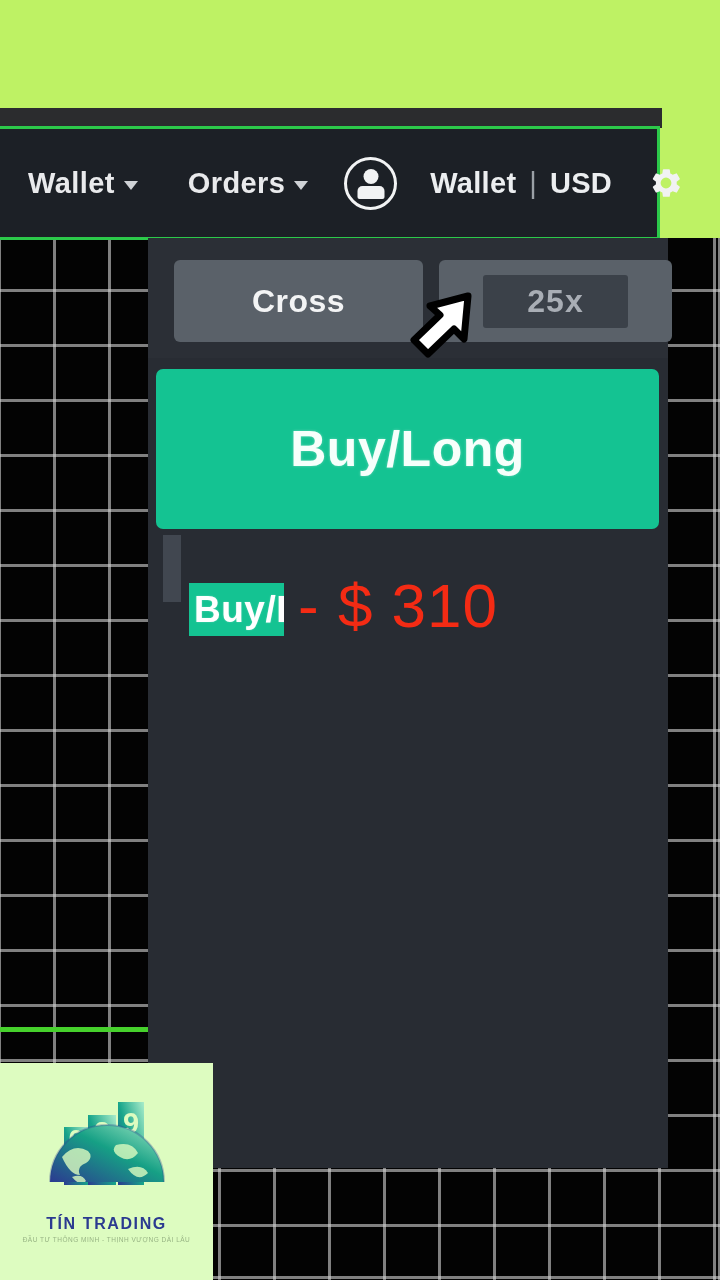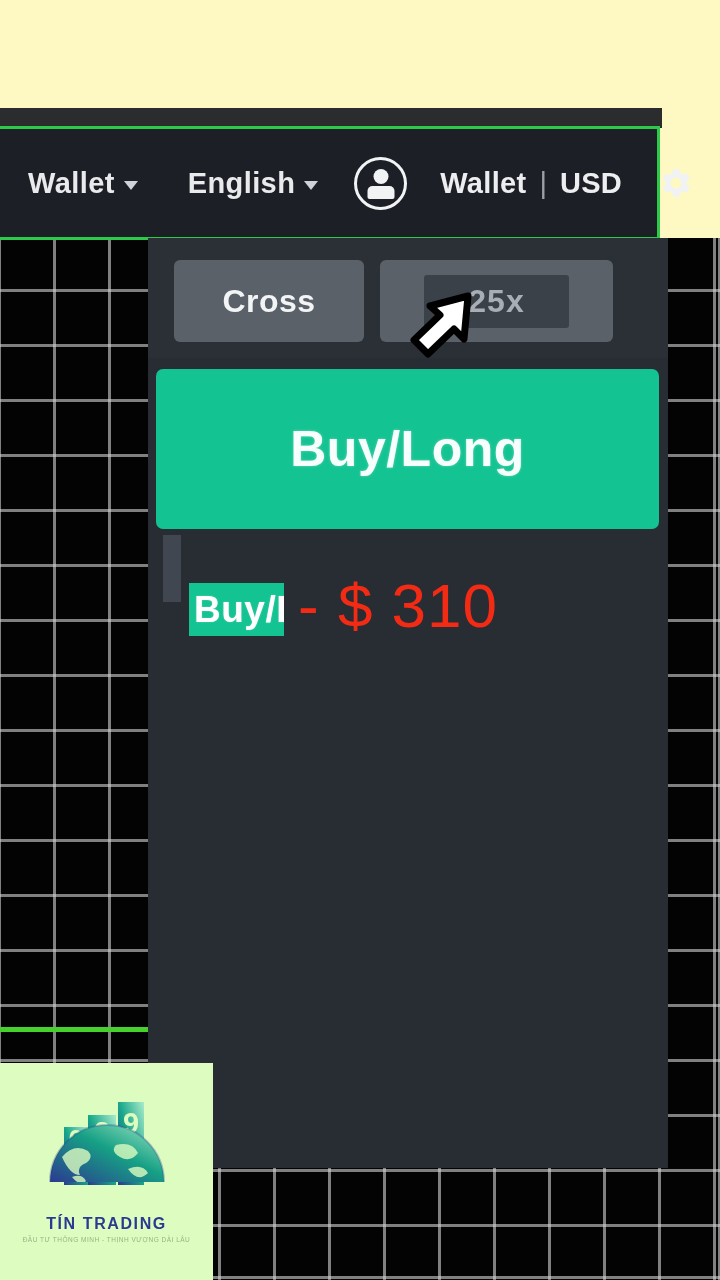--- a/index.html
+++ b/index.html
@@ -5,21 +5,21 @@
   * { margin:0; padding:0; box-sizing:border-box; }
   html, body {
     width:720px; height:1280px;
     background:#000;
     font-family:"Liberation Sans", sans-serif;
     overflow:hidden;
   }
   #screen {
     position:relative;
     width:720px; height:1280px;
-    background:#fef9c3;
+    background:#bef264;
     overflow:hidden;
   }
 
   
   .grid-layer {
     position:absolute; left:0; top:238px; width:720px; height:1042px;
     background-color:#030303;
     background-image:
       repeating-linear-gradient(to right,  rgba(205,205,205,.62) 0 3px, rgba(0,0,0,0) 3px 55px),
       repeating-linear-gradient(to bottom, rgba(205,205,205,.62) 0 3px, rgba(0,0,0,0) 3px 55px);
@@ -90,21 +90,21 @@
   .panel-top {
     position:absolute; left:148px; top:238px; width:520px; height:120px;
     background:#2b2f36;
   }
 
   .modebar {
     position:absolute; left:174px; top:260px;
     display:flex; gap:16px; align-items:center;
   }
   .mode-btn {
-    width:190px; height:82px;
+    width:249px; height:82px;
     background:#5a6169;
     border-radius:6px;
     display:flex; align-items:center; justify-content:center;
     color:#f3f4f5; font-size:32px; font-weight:700; letter-spacing:.5px;
   }
   .lev-btn {
     width:233px; height:82px;
     background:#5a6169; border-radius:6px;
     display:flex; align-items:center; justify-content:center;
   }
@@ -177,21 +177,21 @@
 
   <div class="topstrip"></div>
 
   <div class="navbar">
     <div class="nav-inner">
       <div class="nav-item wallet">
         <span>Wallet</span>
         <span class="caret"></span>
       </div>
       <div class="nav-item orders">
-        <span>English</span>
+        <span>Orders</span>
         <span class="caret"></span>
       </div>
       <div class="avatar-ico">
         <div class="head"></div>
         <div class="body"></div>
       </div>
       <span class="lang">Wallet</span>
       <span class="pipe">|</span>
       <span class="lang">USD</span>
       <span class="gear-wrap">

